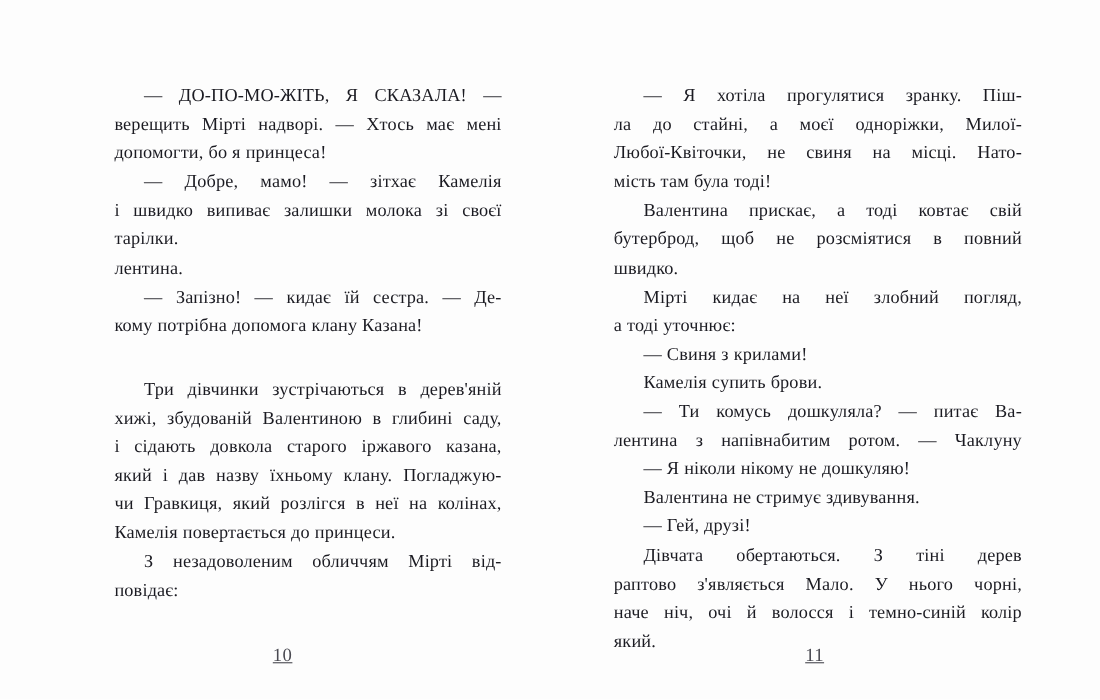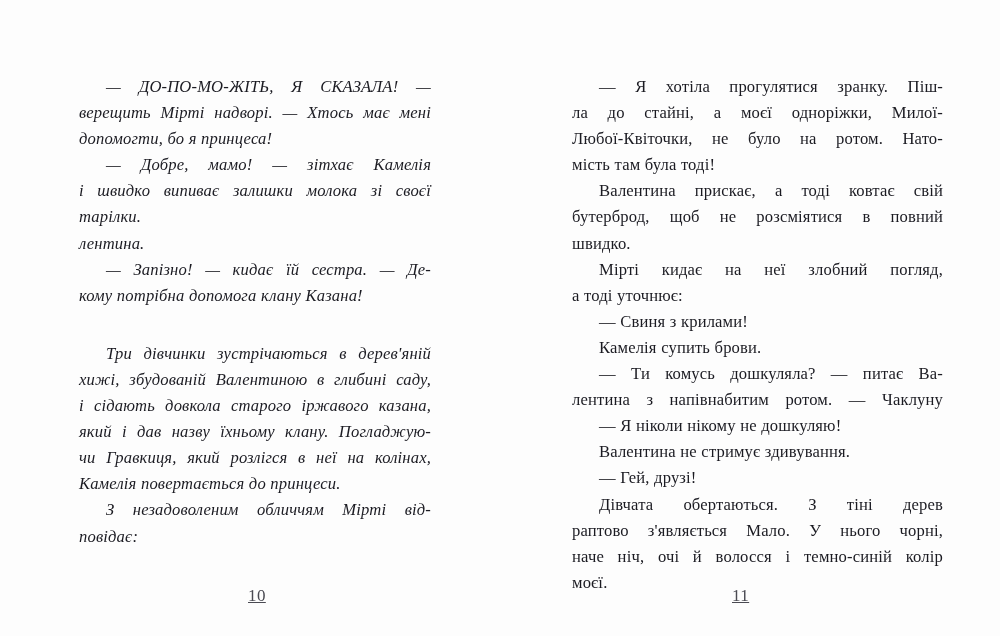--- a/index.html
+++ b/index.html
@@ -30,28 +30,26 @@
     background: #fdfdfd;
   }
   .page-left  { left: 0;   width: 500px; }
   .page-right { left: 500px; width: 500px; }
 
   .textblock {
     position: absolute;
     top: 74px;
   }
   .page-left .textblock {
-    left: 79px;
+    left: 104px;
     width: 352px;
-    font-style: italic;
   }
   .page-right .textblock {
     left: 58px;   
     width: 371px; 
-    margin-left: 14px;
   }
 
   p.para {
     margin: 0;
     padding: 0;
     font-size: 16.6px;
     line-height: 26.1px;
     color: #1b1b22;
     text-align: justify;
     text-indent: 27px;
@@ -134,21 +132,21 @@
         </p>
       </div>
     <div class="folio">10</div>
   </div>
 
   <div class="page page-right">
     <div class="textblock">
         <p class="para">
           <span class="ln first stretch">— Я хотіла прогулятися зранку. Піш-</span>
           <span class="ln stretch">ла до стайні, а моєї однорiжки, Милої-</span>
-          <span class="ln stretch">Любої-Квіточки, не було на ротом. Нато-</span>
+          <span class="ln stretch">Любої-Квіточки, не свиня на місці. Нато-</span>
           <span class="ln last">мість там була тоді!</span>
         </p>
         <p class="para">
           <span class="ln first stretch">Валентина прискає, а тоді ковтає свій</span>
           <span class="ln stretch">бутерброд, щоб не розсміятися в повний</span>
           <span class="ln last">швидко.</span>
         </p>
         <p class="para">
           <span class="ln first stretch">Мірті кидає на неї злобний погляд,</span>
           <span class="ln last">а тоді уточнює:</span>
@@ -169,19 +167,19 @@
         <p class="para">
           <span class="ln first last">Валентина не стримує здивування.</span>
         </p>
         <p class="para">
           <span class="ln first last">— Гей, друзі!</span>
         </p>
         <p class="para">
           <span class="ln first stretch">Дівчата обертаються. З тіні дерев</span>
           <span class="ln stretch">раптово з'являється Мало. У нього чорні,</span>
           <span class="ln stretch">наче ніч, очі й волосся і темно-синій колір</span>
-          <span class="ln last">моєї.</span>
+          <span class="ln last">який.</span>
         </p>
       </div>
     <div class="folio">11</div>
   </div>
 
 </div>
 
 </body></html>

